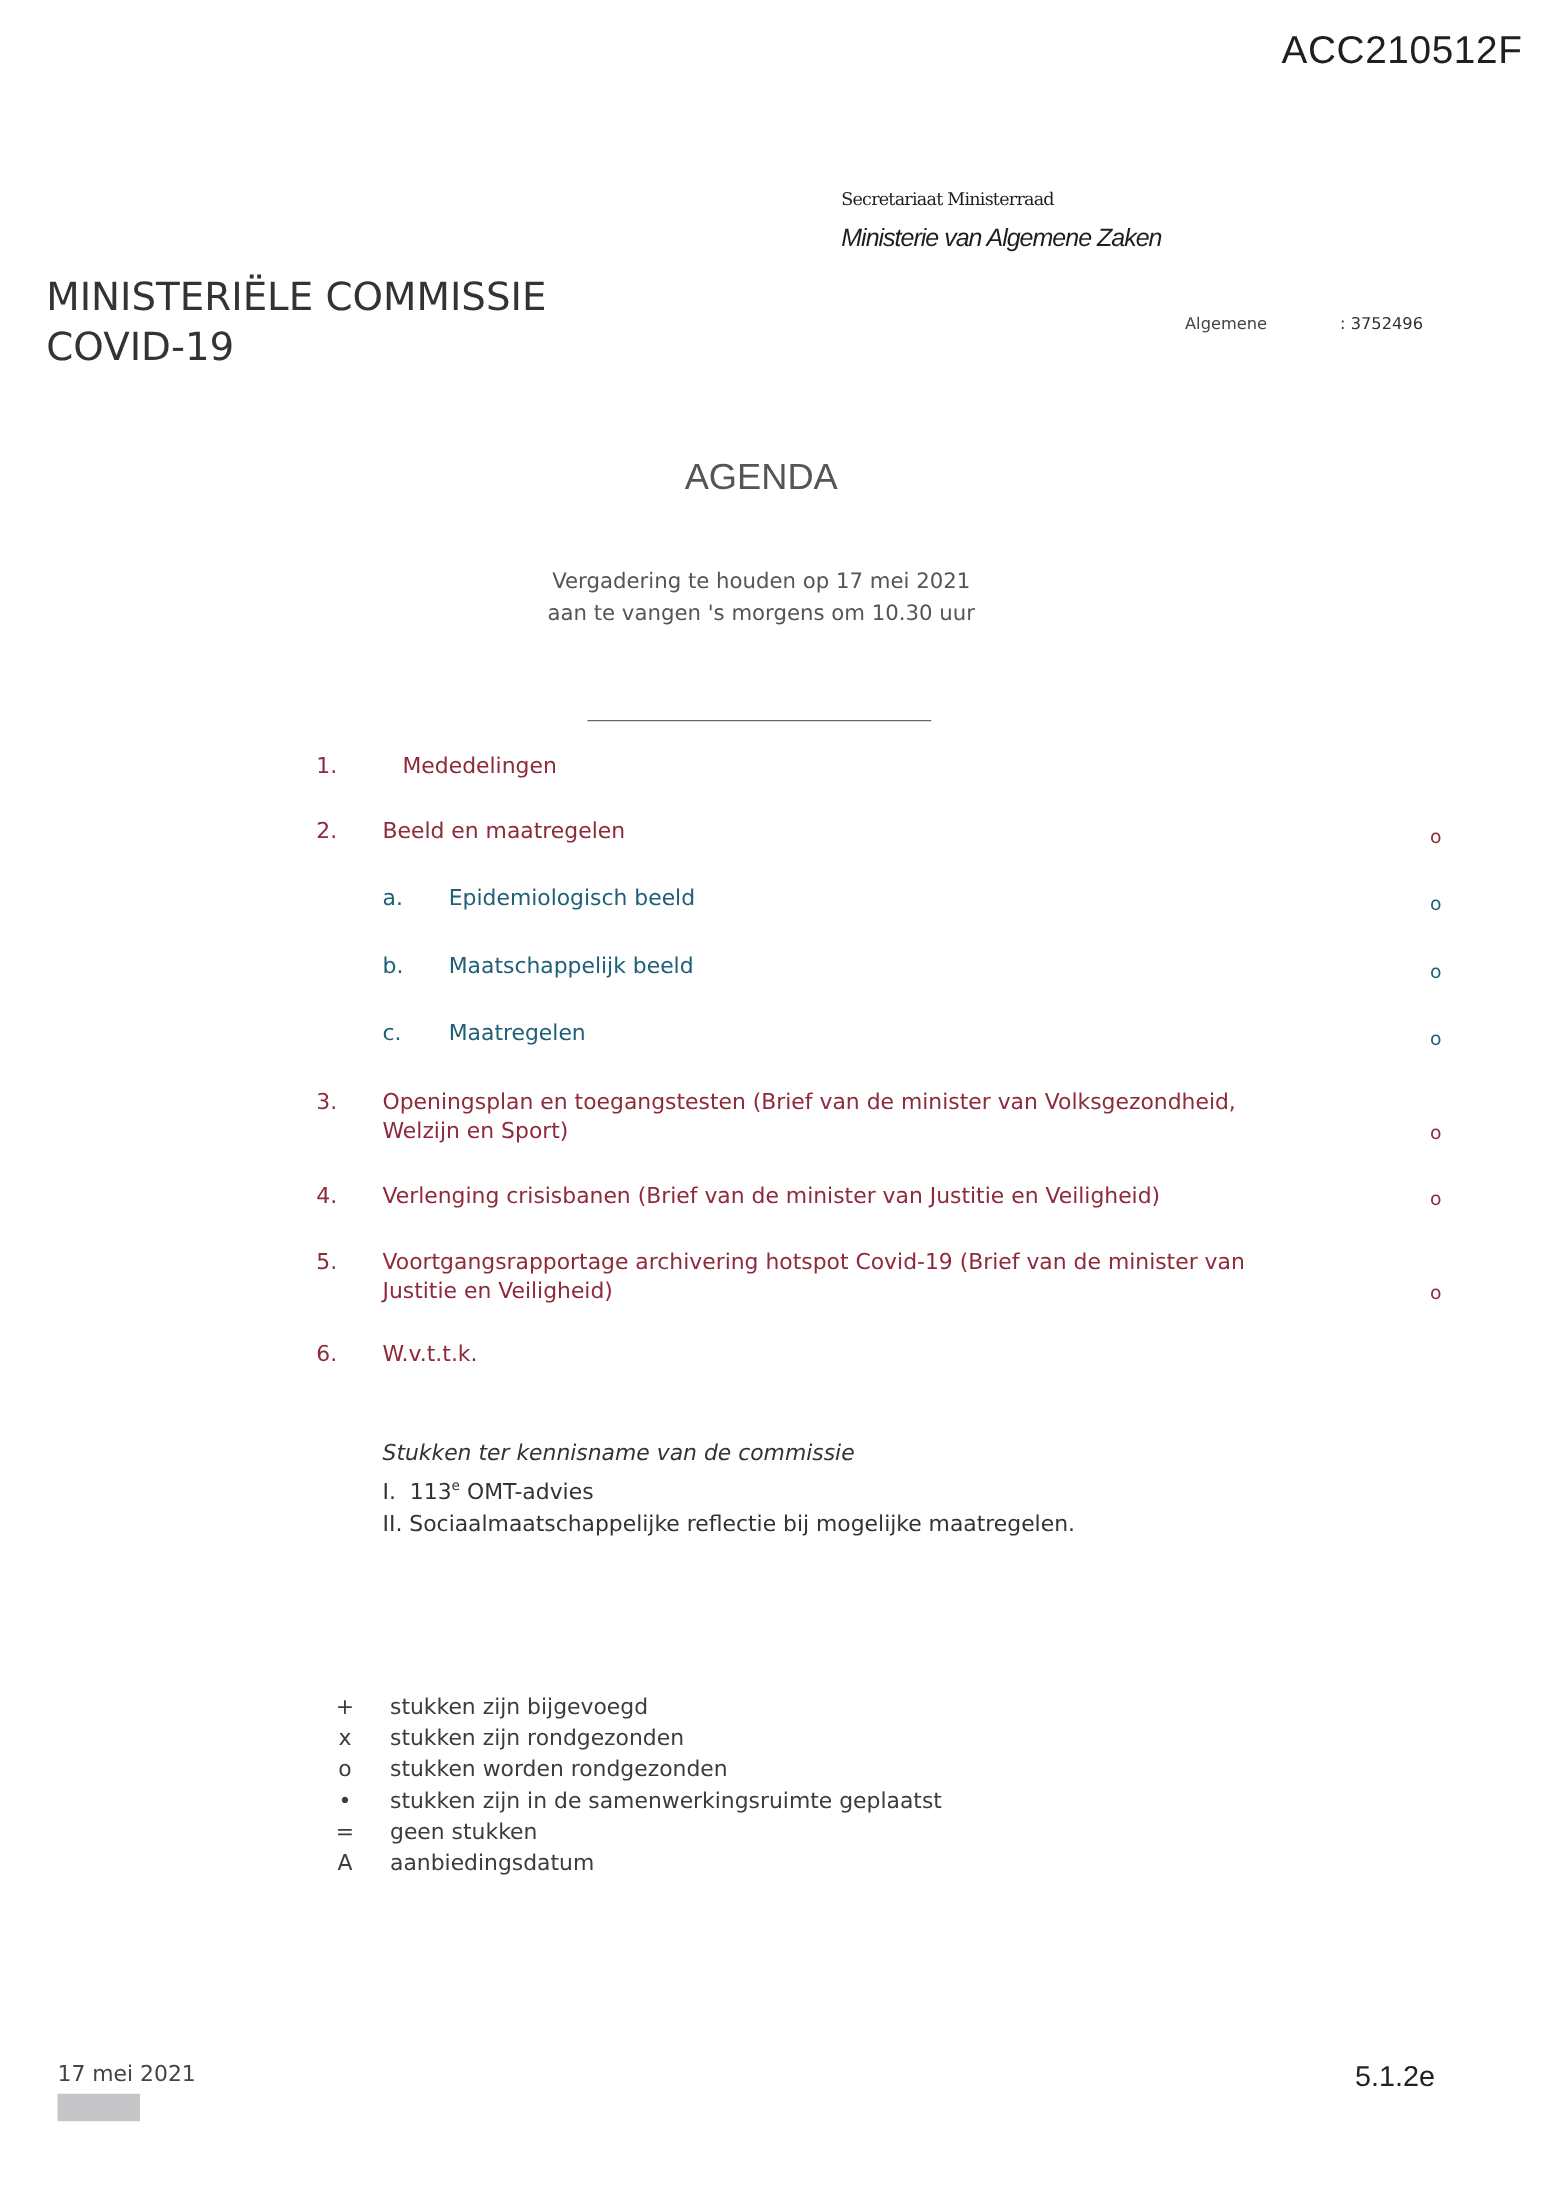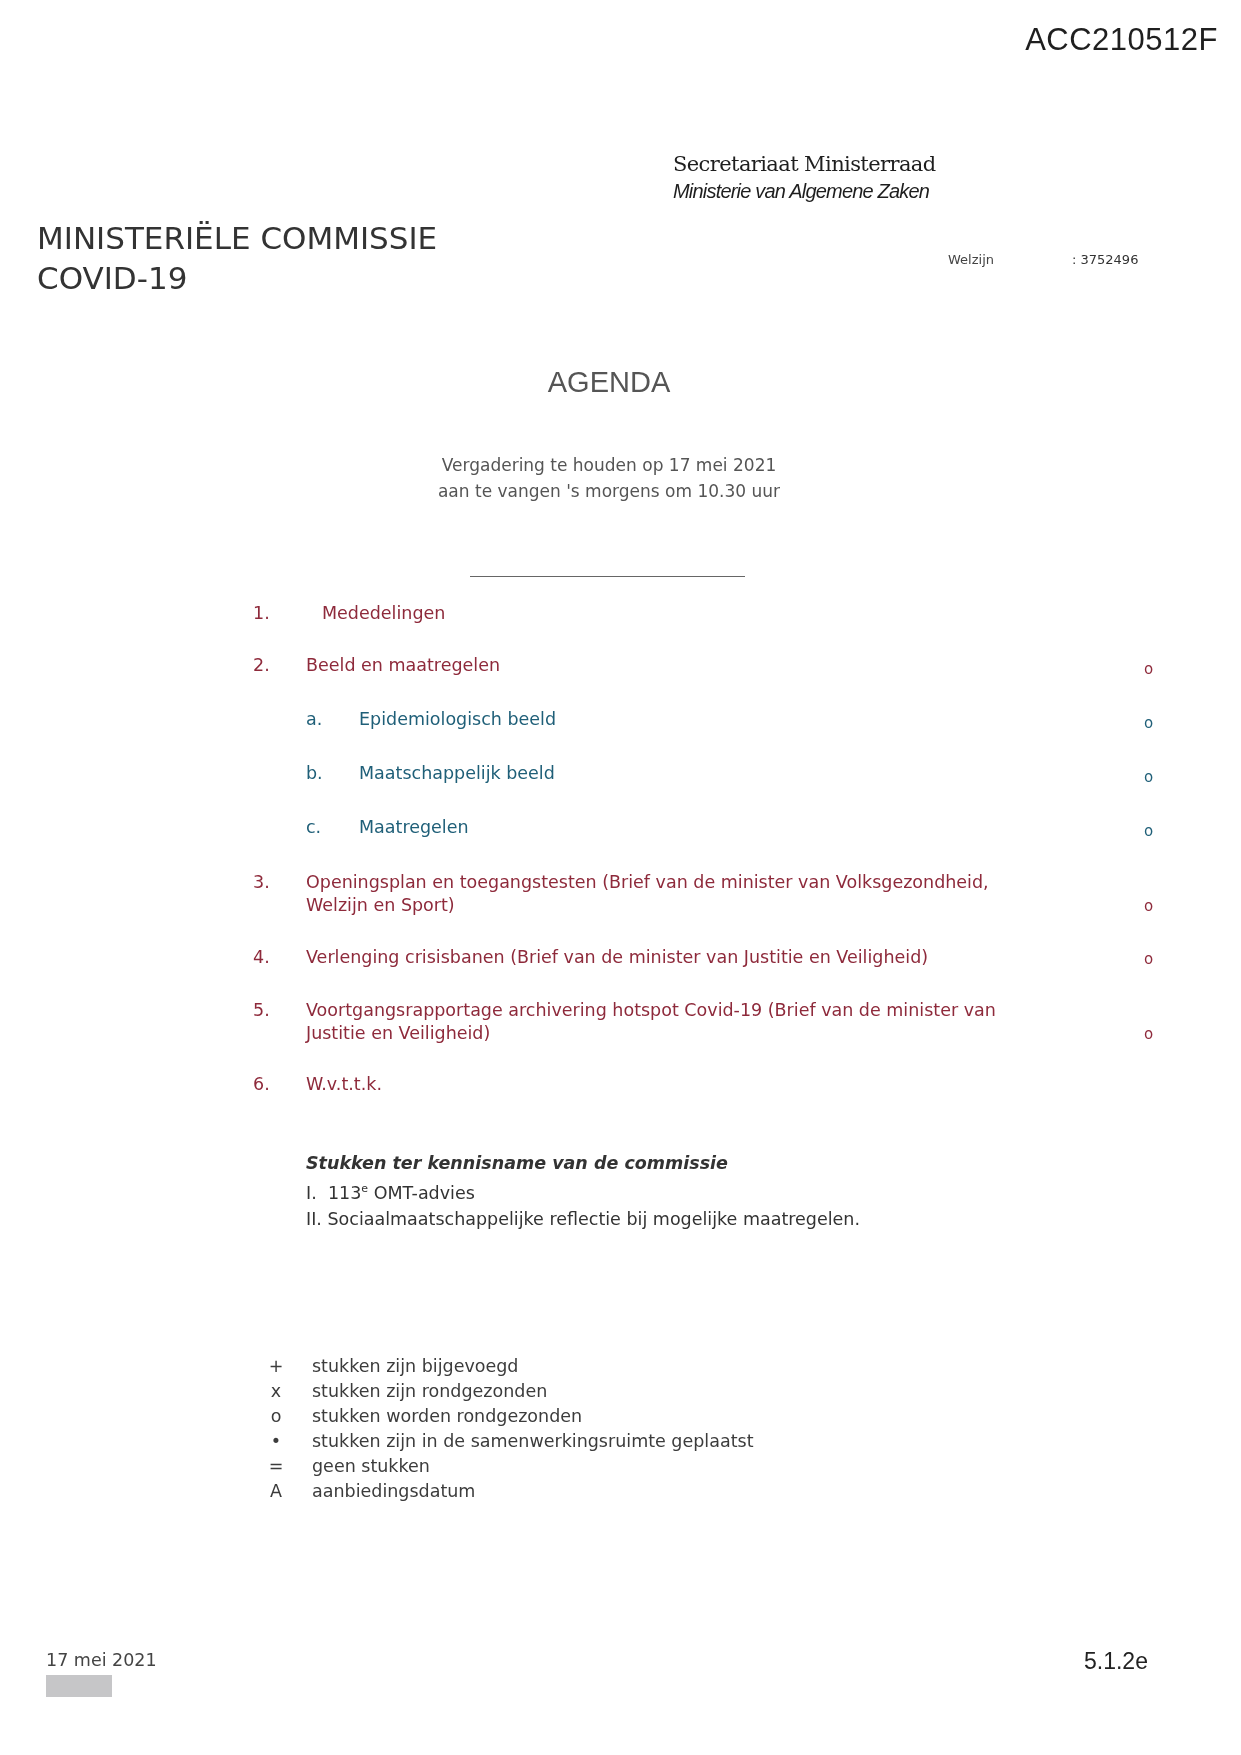--- a/index.html
+++ b/index.html
@@ -1,35 +1,35 @@
 <!DOCTYPE html>
 <html><head>
 <meta charset="utf-8">
 <style>
   html, body { margin: 0; padding: 0; background: #ffffff; }
   body { width: 1241px; height: 1755px; position: relative; overflow: hidden;
          font-family: "DejaVu Sans", sans-serif; color: #3a3a3a; }
   .abs { position: absolute; white-space: nowrap; }
   .docid { right: 23px; top: 22px; font-family: "Liberation Sans", sans-serif; font-size: 31px; color: #1f1f1f; letter-spacing: 0.5px; }
-  .org1 { left: 673px; top: 152px; font-family: "DejaVu Serif", serif; font-size: 21px; color: #1e1e1e; letter-spacing: -0.6px; }
+  .org1 { left: 673px; top: 152px; font-family: "DejaVu Serif", serif; font-size: 14px; color: #1e1e1e; letter-spacing: -0.6px; }
   .org2 { left: 673px; top: 180px; font-family: Liberation Sans, sans-serif; font-style: italic; font-size: 20px; color: #1e1e1e; letter-spacing: -0.8px; }
   .title { left: 37px; top: 218px; font-size: 31px; line-height: 40px; color: #333; }
   .kenmerk-label { left: 948px; top: 252px; font-size: 13px; color: #444; }
   .kenmerk-value { left: 1072px; top: 252px; font-size: 13px; color: #333; }
   .agenda { left: 0; width: 1218px; top: 366px; text-align: center; font-family: "Liberation Sans", sans-serif; font-size: 29px; color: #555; }
   .meeting { left: 0; width: 1218px; top: 452px; text-align: center; font-size: 17px; line-height: 26px; color: #555; }
   .rule { left: 470px; top: 576px; width: 275px; height: 0; border-top: 1.5px solid #666; }
   .item { position: absolute; font-size: 17.5px; line-height: 23px; }
   .item .num { position: absolute; left: 0; top: 0; }
   .item .txt { position: absolute; white-space: normal; }
   .main { color: #8e2a3b; }
   .sub  { color: #1f5f78; }
   .mark { position: absolute; left: 1144px; font-size: 15px; }
   .stukken { left: 306px; top: 1150px; font-size: 17.5px; color: #333; }
-  .stukken .hdr { font-weight: bold; font-style: italic; }
+  .stukken .hdr { font-weight: normal; font-style: italic; }
   .stukken div { line-height: 26px; }
   .legend { left: 268px; top: 1354px; font-size: 17.5px; color: #3c3c3c; }
   .legend .row { height: 25px; line-height: 25px; position: relative; }
   .legend .sym { position: absolute; left: 0; width: 16px; text-align: center; }
   .legend .desc { position: absolute; left: 44px; }
   .footdate { left: 46px; top: 1650px; font-size: 17.5px; color: #444; }
   .redact { left: 46px; top: 1675px; width: 66px; height: 22px; background: #c6c6c8; }
   .code { left: 1084px; top: 1648px; font-family: "Liberation Sans", sans-serif; font-size: 23px; color: #222; }
 </style>
 </head>
@@ -38,21 +38,21 @@
 <div class="abs docid">ACC210512F</div>
 
 <div class="abs org1">Secretariaat Ministerraad</div>
 <div class="abs org2">Ministerie van Algemene Zaken</div>
 
 <div class="abs title">
   <div>MINISTERIËLE COMMISSIE</div>
   <div>COVID-19</div>
 </div>
 
-<div class="abs kenmerk-label">Welzijn</div>
+<div class="abs kenmerk-label">Algemene</div>
 <div class="abs kenmerk-value">: 3752496</div>
 
 <div class="abs agenda">AGENDA</div>
 
 <div class="abs meeting">
   <div>Vergadering te houden op 17 mei 2021</div>
   <div>aan te vangen 's morgens om 10.30 uur</div>
 </div>
 
 <div class="abs rule"></div>

